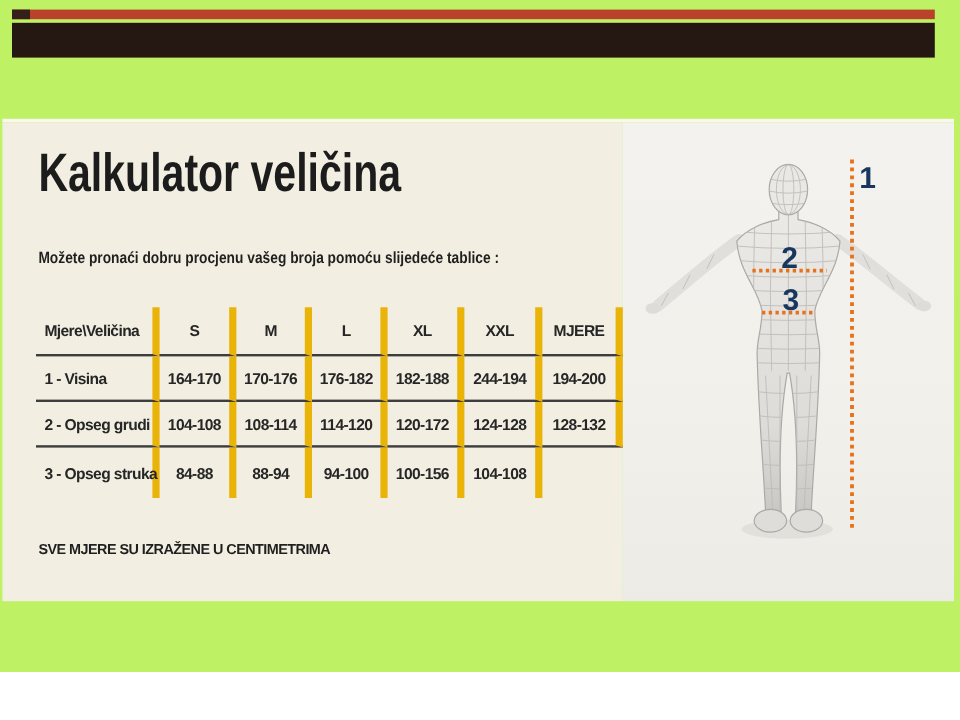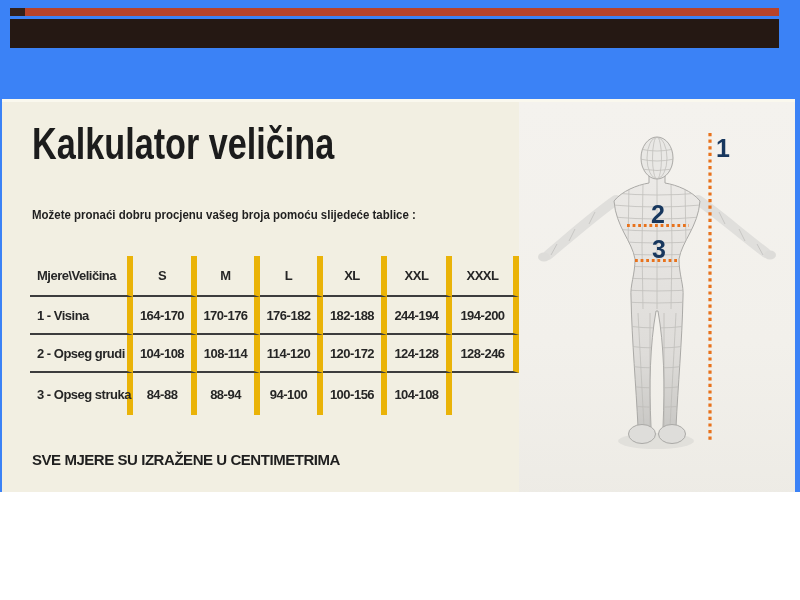--- a/index.html
+++ b/index.html
@@ -1,37 +1,37 @@
 <!DOCTYPE html>
 <html><head>
 <meta charset="utf-8">
 <style>
   html,body{margin:0;padding:0;background:#ffffff;}
-  .stage{position:relative;width:800px;height:492px;background:#3b82f6;overflow:hidden;
+  .stage{position:relative;width:800px;height:560px;background:#bef264;overflow:hidden;
          font-family:"Liberation Sans","DejaVu Sans",sans-serif;}
 
   
   .bar{position:absolute;}
   .bar-orange-top{left:10px;top:8px;width:769px;height:8px;background:#b8432a;}
   .bar-orange-top-cap{left:10px;top:8px;width:15px;height:8px;background:#33201a;}
   .bar-dark-top{left:10px;top:19px;width:769px;height:29px;background:#251813;}
   .bar-dark-bottom{left:10px;top:587px;width:769px;height:12px;background:#251813;}
   .bar-bottom-cap{left:10px;top:587px;width:15px;height:12px;background:#b8432a;}
 
   
   .panel-topline{position:absolute;left:2px;top:99px;width:793px;height:3px;background:#faf8ee;}
   .panel-beige{position:absolute;left:2px;top:102px;width:517px;height:399px;background:#f2efe2;}
   .panel-gray{position:absolute;left:519px;top:102px;width:276px;height:399px;
               background:linear-gradient(180deg,#f4f2ee 0%,#f2f0eb 60%,#edebe5 100%);}
 
   .title{position:absolute;left:32px;top:121px;font-size:45px;line-height:46px;font-weight:bold;
          color:#1c1c1c;white-space:nowrap;transform:scaleX(0.76);transform-origin:0 50%;}
   .subtitle{position:absolute;left:32px;top:206px;font-size:13.5px;line-height:18px;font-weight:bold;
          color:#1f1f1f;white-space:nowrap;transform:scaleX(0.85);transform-origin:0 50%;}
-  .footnote{position:absolute;left:32px;top:451px;font-size:15px;letter-spacing:-0.45px;
+  .footnote{position:absolute;left:32px;top:451px;font-size:12px;letter-spacing:-0.45px;
          font-weight:bold;color:#1f1f1f;white-space:nowrap;}
 
   
   .sizetable{position:absolute;left:30px;top:256px;display:grid;
              grid-template-columns:103px 64px 63px 63px 64px 65px 67px;
              grid-template-rows:41px 38px 38px 42px;}
   .cell{border-right:6px solid #eab308;display:flex;align-items:center;justify-content:center;
         font-weight:bold;font-size:13px;letter-spacing:-0.5px;color:#262626;white-space:nowrap;}
   .cell.hb{border-bottom:2px solid #3d3d3d;}
   .cell.first{justify-content:flex-start;padding-left:7px;}
@@ -58,37 +58,37 @@
   <div class="title">Kalkulator veličina</div>
   <div class="subtitle">Možete pronaći dobru procjenu vašeg broja pomoću slijedeće tablice :</div>
 
   <div class="sizetable">
     <div class="cell hb first">Mjere\Veličina</div>
     <div class="cell hb">S</div>
     <div class="cell hb">M</div>
     <div class="cell hb">L</div>
     <div class="cell hb">XL</div>
     <div class="cell hb">XXL</div>
-    <div class="cell hb">XXXL</div>
+    <div class="cell hb">MJERE</div>
 
     <div class="cell hb first">1 - Visina</div>
     <div class="cell hb">164-170</div>
     <div class="cell hb">170-176</div>
     <div class="cell hb">176-182</div>
     <div class="cell hb">182-188</div>
     <div class="cell hb">244-194</div>
     <div class="cell hb">194-200</div>
 
     <div class="cell hb first">2 - Opseg grudi</div>
     <div class="cell hb">104-108</div>
     <div class="cell hb">108-114</div>
     <div class="cell hb">114-120</div>
     <div class="cell hb">120-172</div>
     <div class="cell hb">124-128</div>
-    <div class="cell hb">128-246</div>
+    <div class="cell hb">128-132</div>
 
     <div class="cell first">3 - Opseg struka</div>
     <div class="cell">84-88</div>
     <div class="cell">88-94</div>
     <div class="cell">94-100</div>
     <div class="cell">100-156</div>
     <div class="cell">104-108</div>
   </div>
 
   <div class="footnote">SVE MJERE SU IZRAŽENE U CENTIMETRIMA</div>

